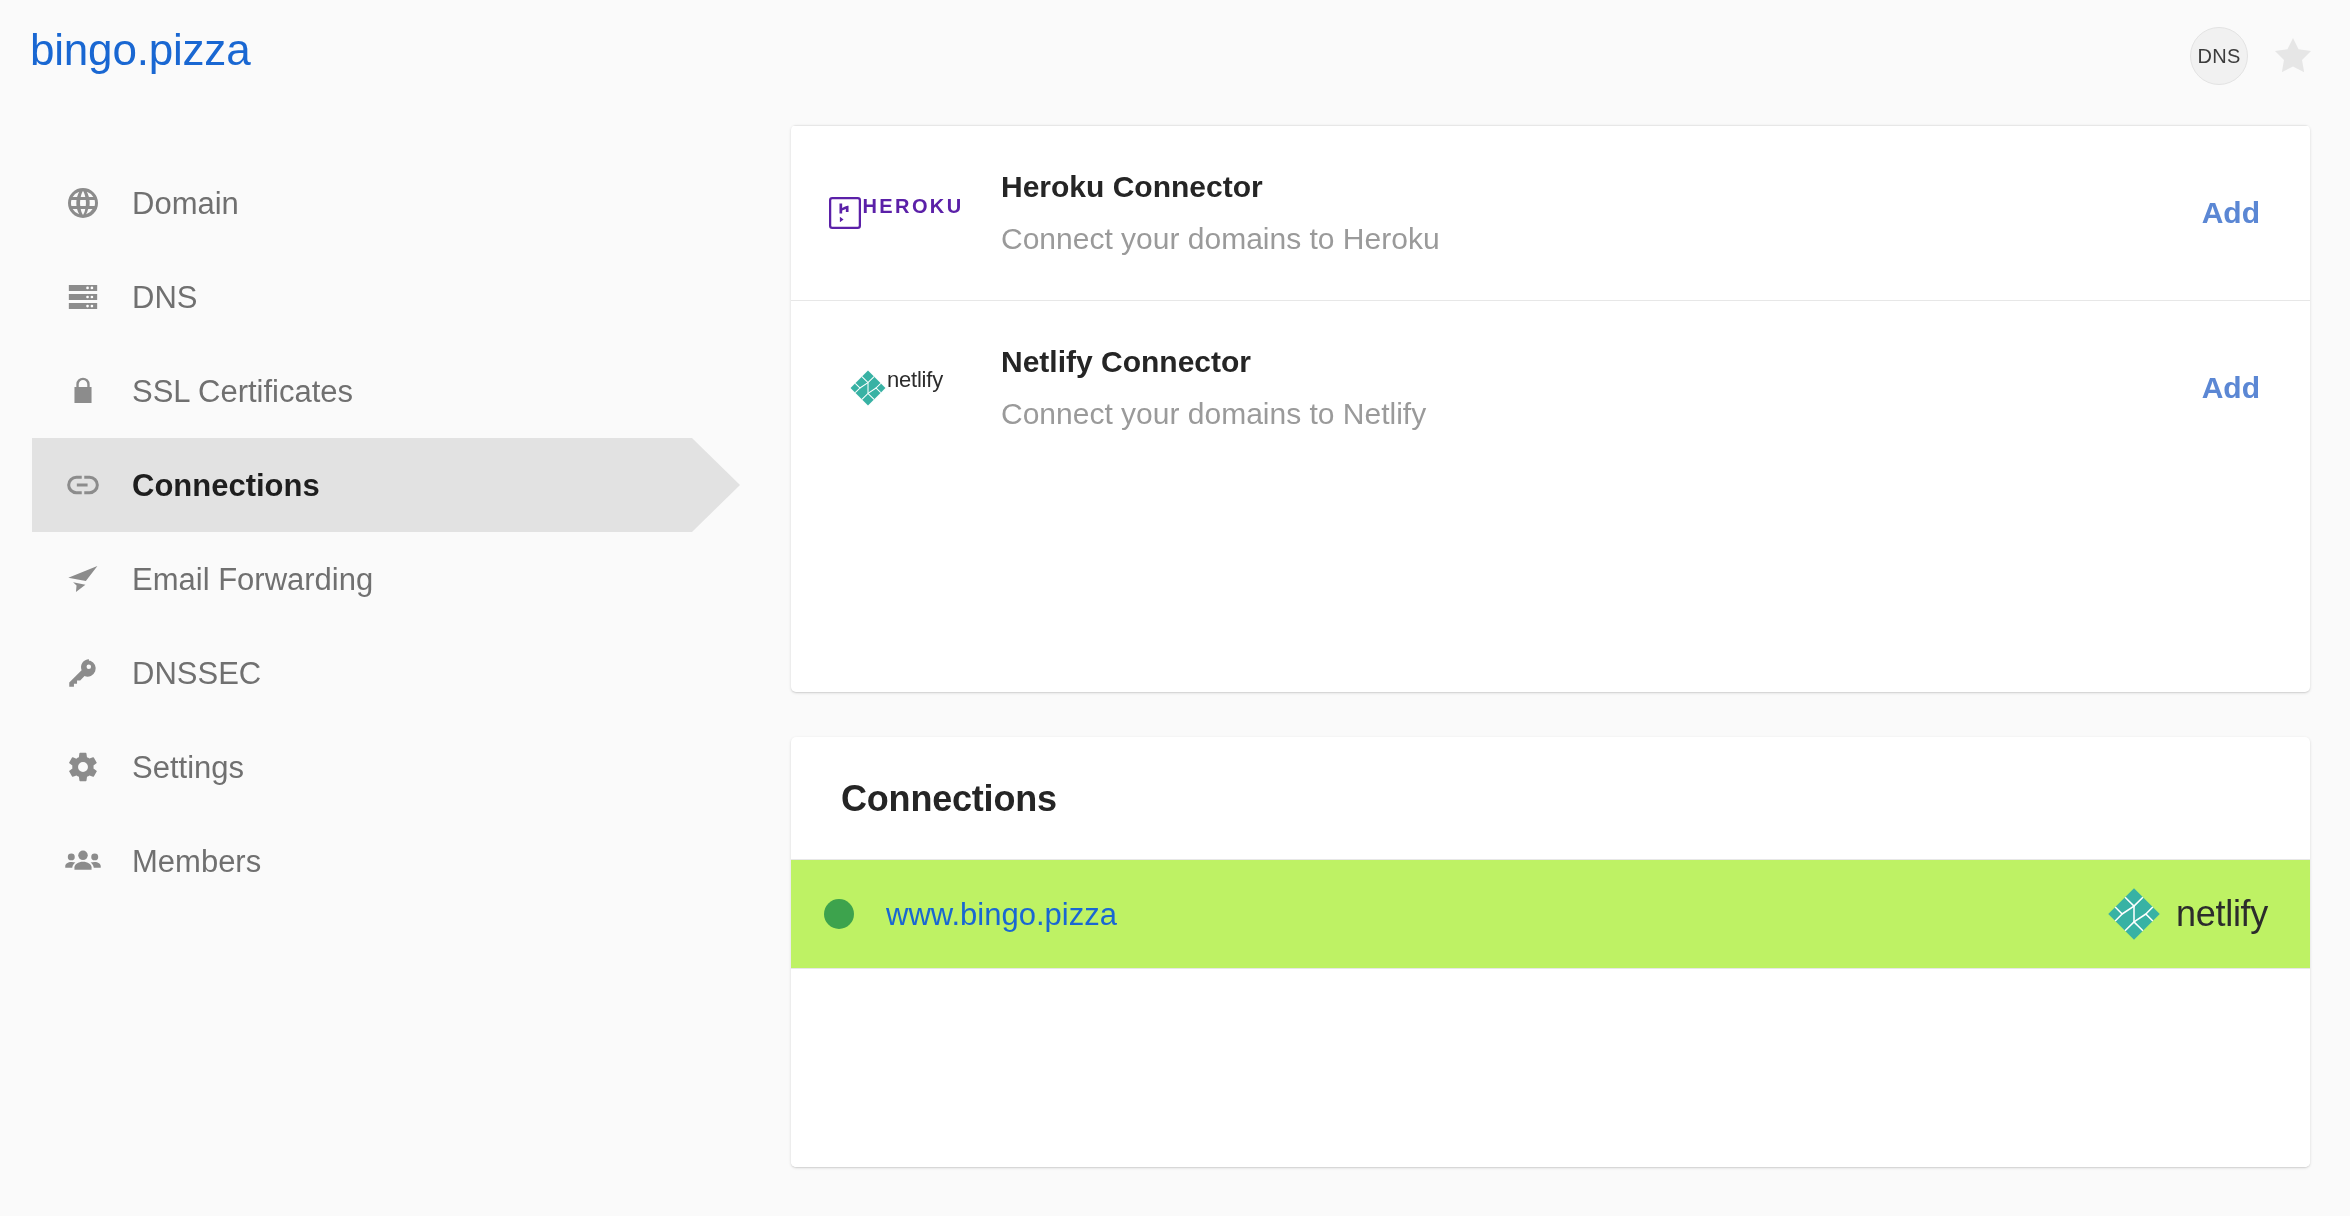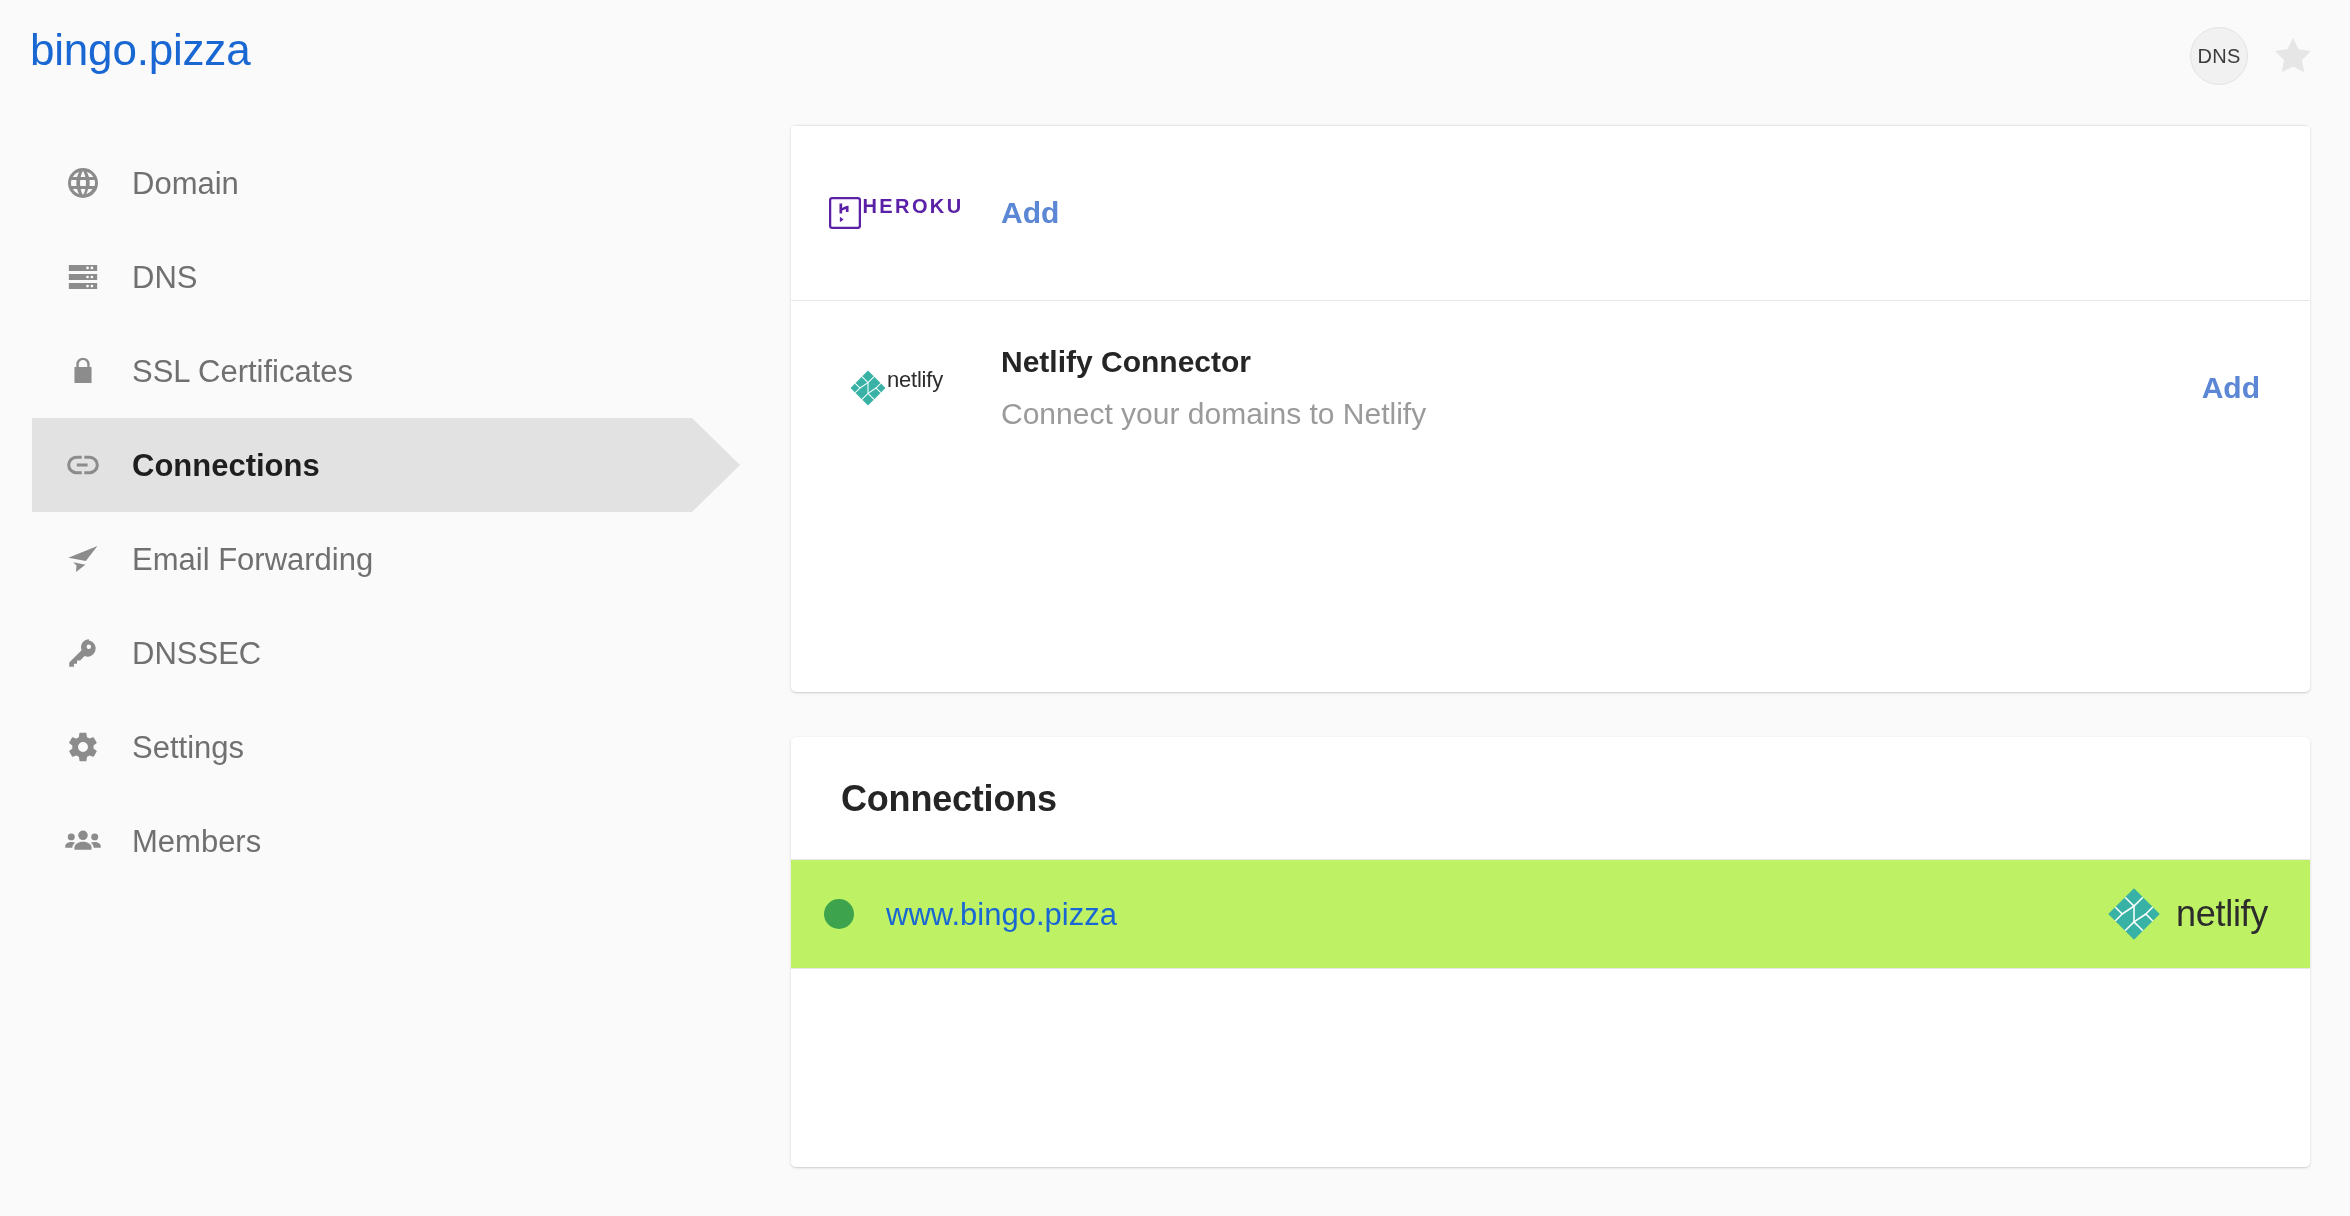--- a/index.html
+++ b/index.html
@@ -56,21 +56,21 @@
     font-size: 20px;
     color: #3c3c3c;
     letter-spacing: 0.3px;
   }
   .star-icon { width: 46px; height: 46px; display: block; }
 
   
   .sidebar {
     position: absolute;
     left: 0;
-    top: 136px;
+    top: 156px;
     width: 760px;
   }
   .nav-item {
     position: relative;
     height: 94px;
     display: flex;
     align-items: center;
     padding-left: 62px;
     cursor: pointer;
   }
@@ -343,20 +343,24 @@
     <div class="conn-row">
       <div class="logo-cell">
         <span class="logo-inline">
           <svg width="34" height="34" viewBox="0 0 24 24" aria-hidden="true">
             <rect x="1.5" y="1.5" width="21" height="21" rx="1.5" fill="none" stroke="#5b20a8" stroke-width="1.6"></rect>
             <path d="M8.1 5.3h1.9v3.1c1.7-1.1 3.6-1.5 4.5-1.5v4.4h-1.9V9.1c-.8.2-1.8.6-2.6 1.2v2h-1.9z" fill="#5b20a8"></path>
             <path d="M8.4 14.6l2.6 2-2.6 2z" fill="#5b20a8"></path>
           </svg>
           <span class="heroku-word">HEROKU</span>
         </span>
+      </div>
+      <div class="row-text">
+        <div class="row-title">Heroku Connector</div>
+        <div class="row-desc">Connect your domains to Heroku</div>
       </div>
       <a class="add-link">Add</a>
     </div>
 
     <div class="divider"></div>
 
     <div class="conn-row">
       <div class="logo-cell">
         <span class="logo-inline">
           <svg width="38" height="38" viewBox="0 0 40 40" aria-hidden="true">

